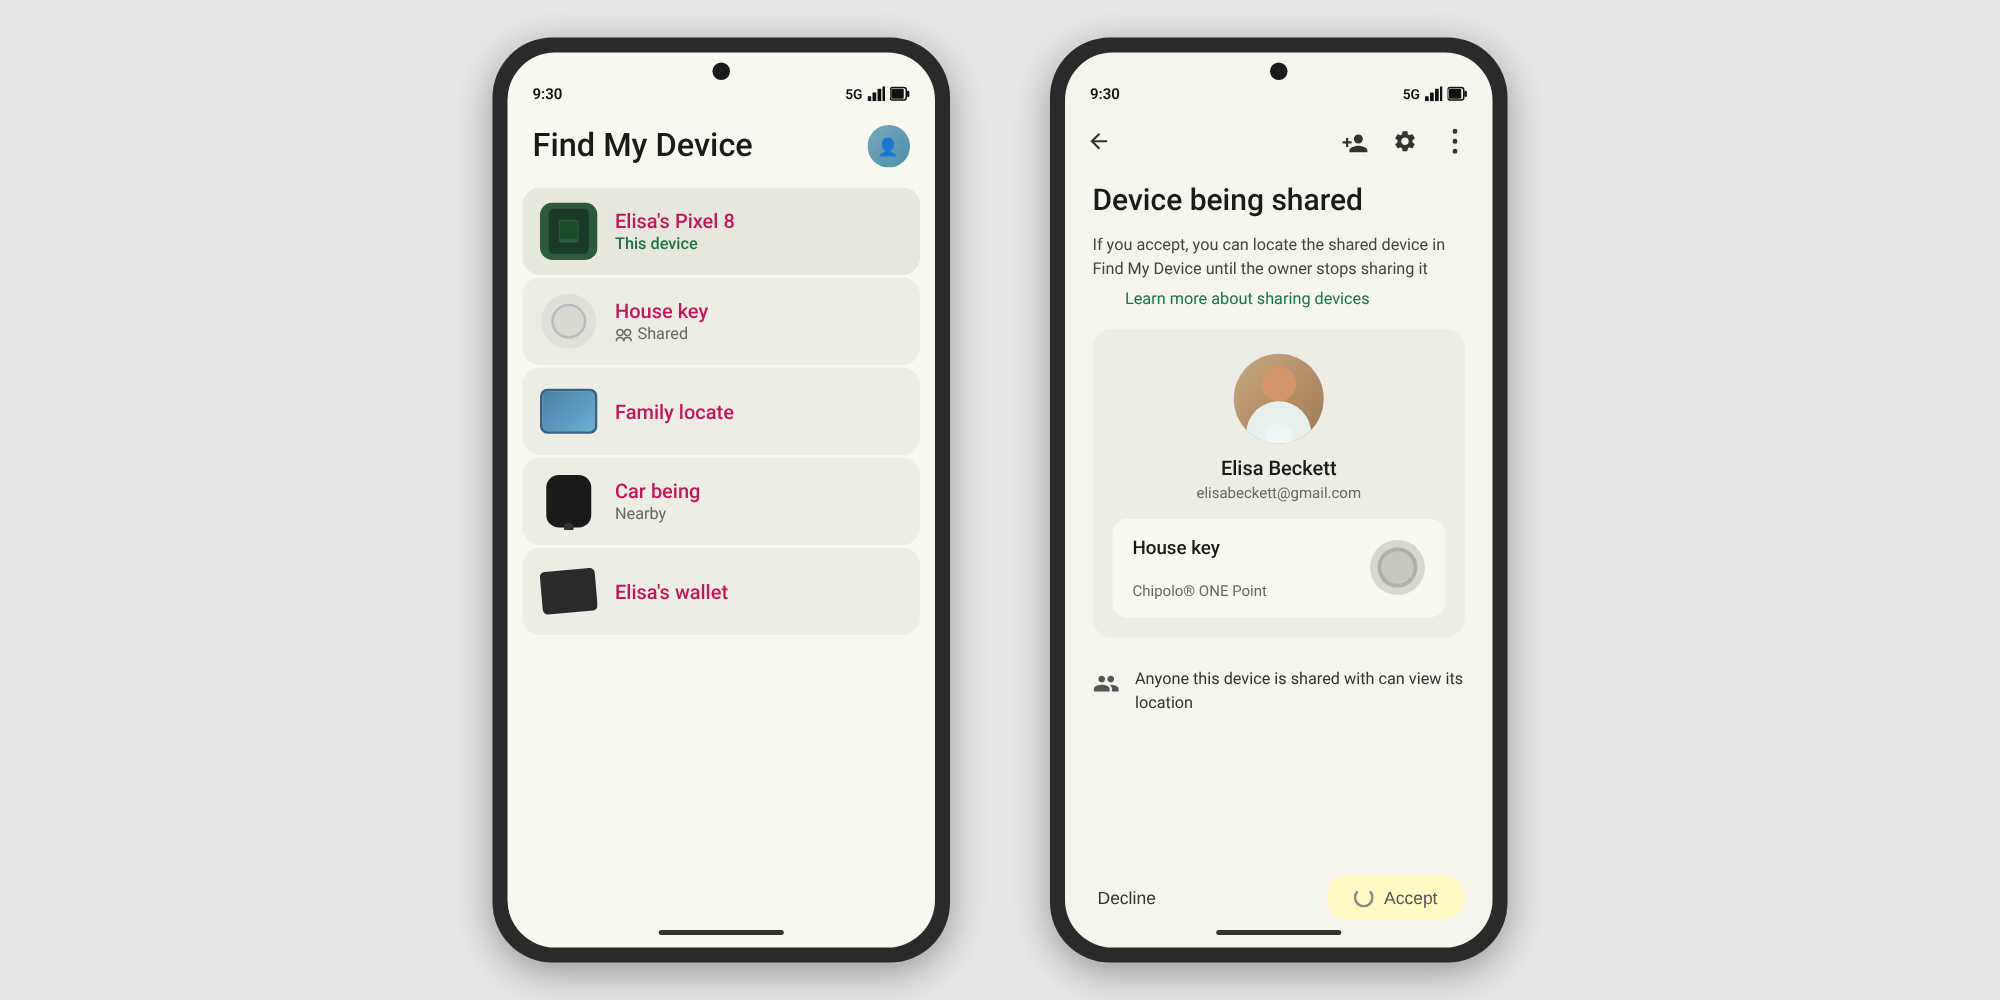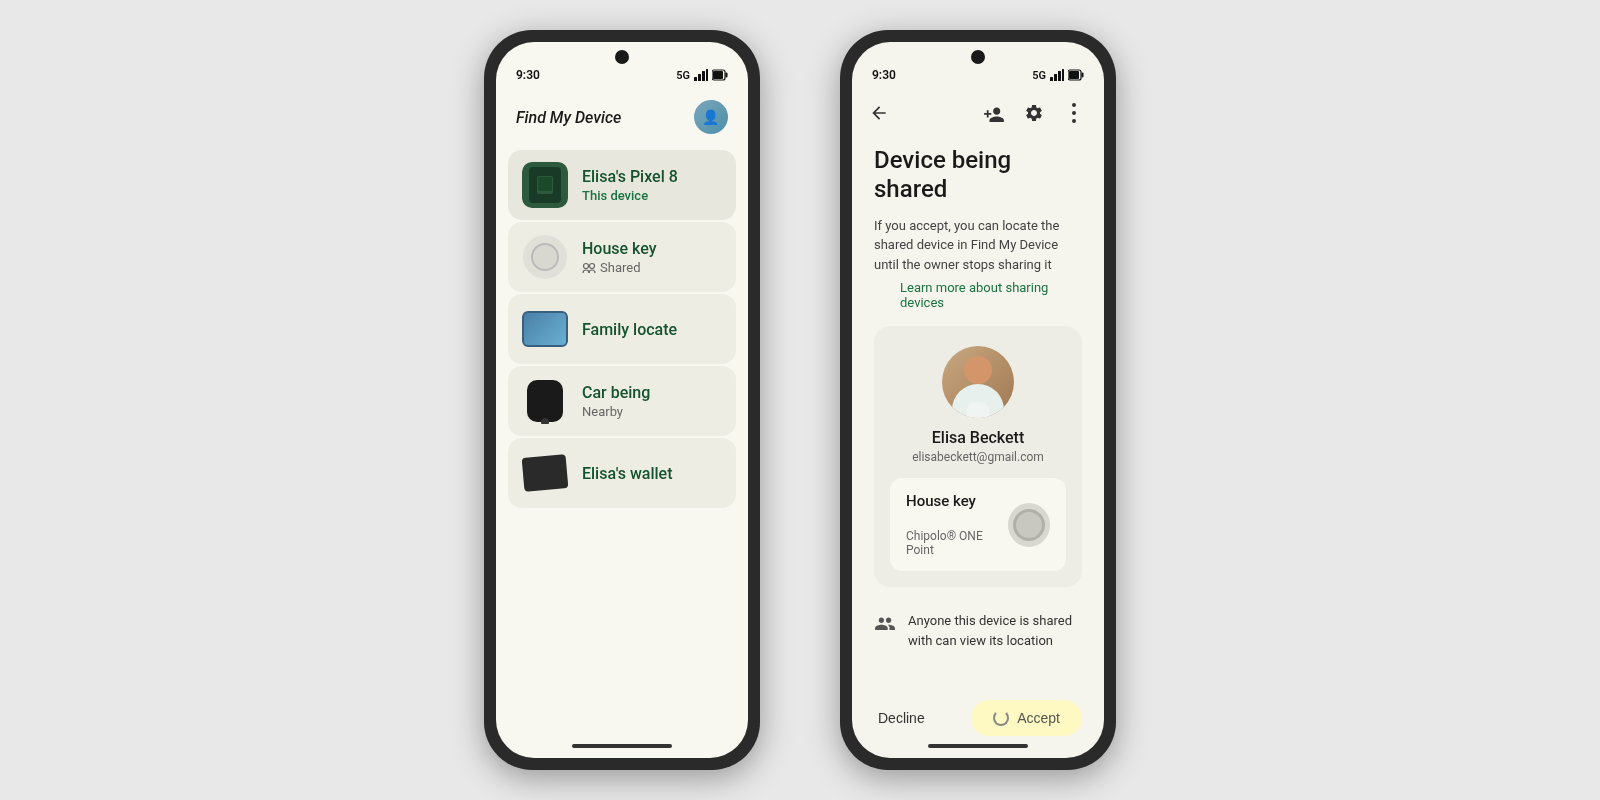--- a/index.html
+++ b/index.html
@@ -9,21 +9,21 @@
       background: #e8e8e8;
       display: flex;
       align-items: center;
       justify-content: center;
       gap: 80px;
       font-family: 'Google Sans', Roboto, Arial, sans-serif;
     }
 
     
     .phone {
-      width: 276px;
+      width: 366px;
       height: 740px;
       background: #2a2a2a;
       border-radius: 48px;
       padding: 12px;
       box-shadow: 0 8px 32px rgba(0,0,0,0.35);
       position: relative;
       display: flex;
       flex-direction: column;
     }
     .phone-screen {
@@ -72,24 +72,23 @@
     }
 
     
     .app-header {
       display: flex;
       justify-content: space-between;
       align-items: center;
       padding: 12px 20px 16px 20px;
     }
     .app-title {
-      font-size: 16px;
+      font-size: 26px;
       font-weight: 500;
       color: #1a1a1a;
-      font-style: italic;
     }
     .avatar-circle {
       width: 34px;
       height: 34px;
       border-radius: 50%;
       overflow: hidden;
       background: #ccc;
     }
     .avatar-img {
       width: 100%;
@@ -131,21 +130,21 @@
       align-items: center;
       justify-content: center;
       flex-shrink: 0;
     }
     .device-info {
       flex: 1;
     }
     .device-name {
       font-size: 16px;
       font-weight: 500;
-      color: #14532d;
+      color: #be185d;
     }
     .device-sub {
       font-size: 13px;
       color: #666;
       margin-top: 2px;
       display: flex;
       align-items: center;
       gap: 4px;
     }
     .device-sub.green { color: #1a7340; font-weight: 500; }

